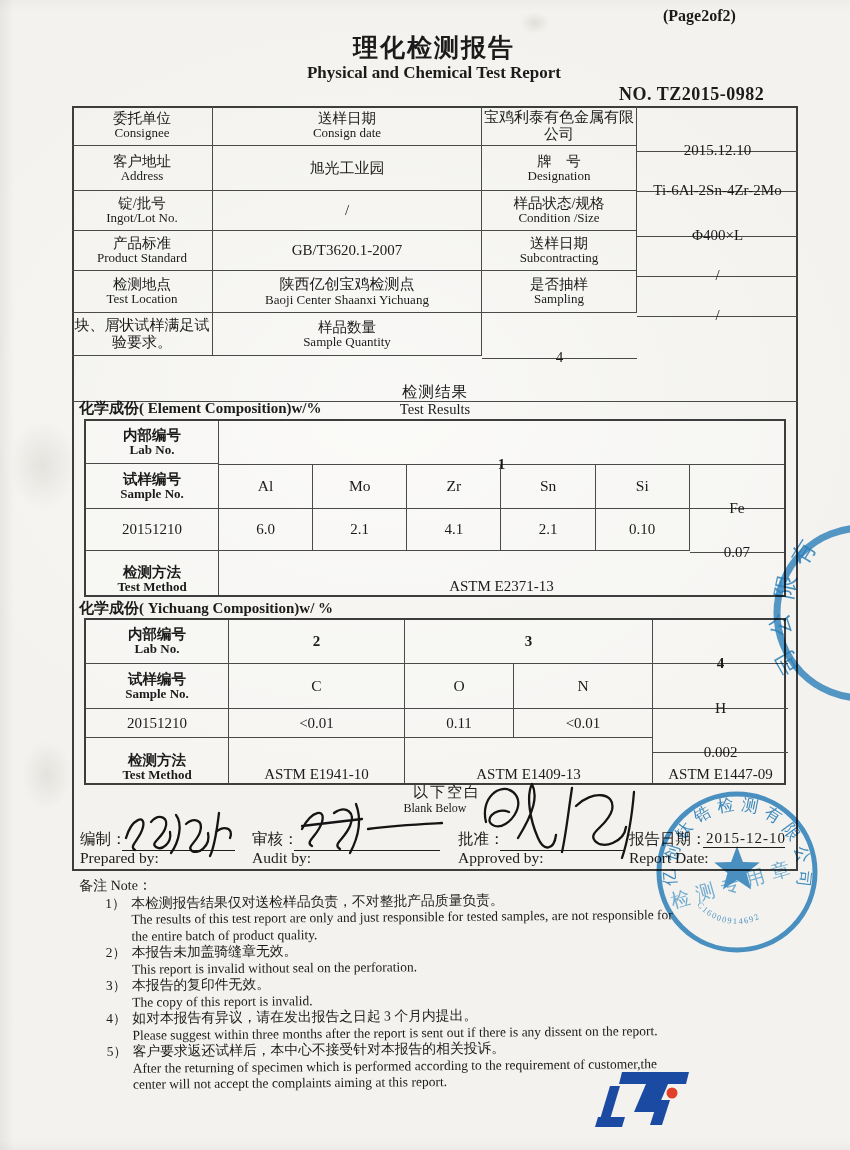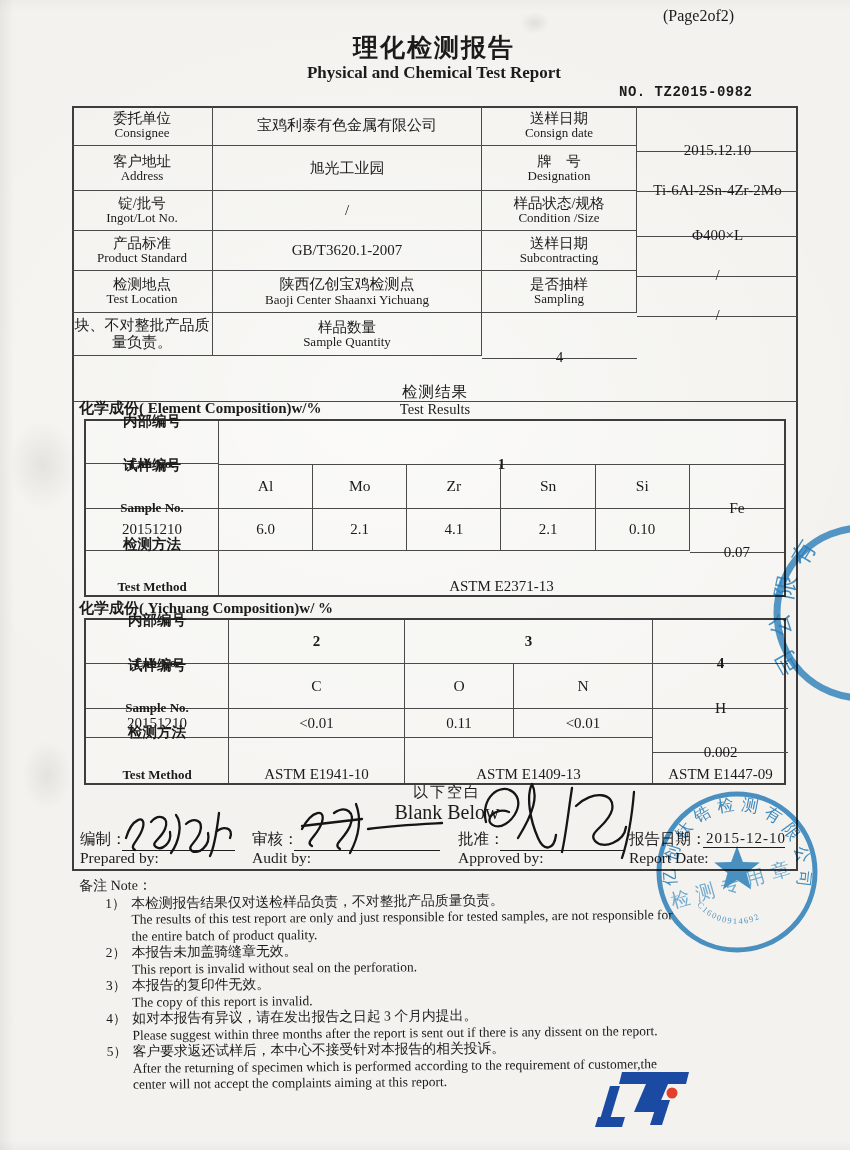--- a/index.html
+++ b/index.html
@@ -13,24 +13,24 @@
   
   .paper-shade{left:0;top:0;width:850px;height:1150px;
     background:
       linear-gradient(90deg, rgba(120,120,115,.10), rgba(120,120,115,0) 14px),
       linear-gradient(0deg, rgba(120,120,115,.06), rgba(120,120,115,0) 10px),
       linear-gradient(180deg, rgba(140,140,135,.05), rgba(140,140,135,0) 12px),
       radial-gradient(ellipse 500px 400px at 45% 35%, rgba(255,255,255,.5), rgba(255,255,255,0));
     pointer-events:none;}
   .smudge{border-radius:50%;pointer-events:none;}
   
-  .page-note{left:663px;top:7px;font-size:16px;font-weight:normal;}
+  .page-note{left:663px;top:7px;font-size:16px;font-weight:bold;}
   .title-zh{left:434px;top:31px;transform:translateX(-50%);font-size:25px;font-weight:bold;letter-spacing:2px;white-space:nowrap;}
   .title-en{left:434px;top:63px;transform:translateX(-50%);font-size:17px;font-weight:bold;white-space:nowrap;}
-  .report-no{left:619px;top:84px;font-size:14px;font-weight:bold;letter-spacing:.5px;white-space:nowrap;font-family:Liberation Mono, monospace;}
+  .report-no{left:619px;top:84px;font-size:18px;font-weight:bold;letter-spacing:.5px;white-space:nowrap;}
   
   .outer-frame{left:72px;top:106px;width:726px;height:765px;border:2px solid #3d3d3d;box-sizing:border-box;}
   
   .info-grid{left:72px;top:106px;display:grid;
     grid-template-columns:141px 269px 155px 161px;
     grid-template-rows:40px 45px 40px 40px 42px 43px 40px;}
   .cell{border-right:1px solid #4a4a4a;border-bottom:1px solid #4a4a4a;
     display:flex;flex-direction:column;align-items:center;justify-content:center;
     text-align:center;line-height:1.12;box-sizing:border-box;padding:1px 2px;}
   .cell.nbr{border-right:none;margin-top:43px;}
@@ -41,29 +41,29 @@
   .span4{grid-column:1 / span 4;align-items:center;}
   
   .sec-zh{font-size:15.5px;letter-spacing:1px;}
   .sec-en{font-size:14.5px;}
   
   .comp-heading{font-size:15px;font-weight:bold;white-space:nowrap;}
   
   .inner{box-sizing:border-box;border:2px solid #3d3d3d;display:grid;background:rgba(255,255,255,.25);}
   .t1{left:84px;top:419px;width:702px;grid-template-columns:133px repeat(6,1fr);grid-template-rows:43px 45px 42px 44px;}
   .t2{left:84px;top:618px;width:702px;grid-template-columns:143px 176px 109px 139px 135px;grid-template-rows:44px 45px 29px 45px;}
-  .inner .cell{padding:0 2px;gap:28px;}
+  .inner .cell{padding:0 2px;}
   .bold{font-weight:bold;}
   .sym{font-size:15.5px;}
   .sp6{grid-column:span 6;}
   .sp2{grid-column:span 2;}
   .nb{border-bottom:none;justify-content:flex-end;}
   
   .blank-zh{left:447px;top:783px;transform:translateX(-50%);font-size:15px;letter-spacing:2px;white-space:nowrap;}
-  .blank-en{left:435px;top:801px;transform:translateX(-50%);font-size:20px;white-space:nowrap;margin-left:12px;}
+  .blank-en{left:435px;top:801px;transform:translateX(-50%);font-size:12px;white-space:nowrap;}
   .sigzh{top:829px;font-size:15.5px;white-space:nowrap;}
   .sigen{top:849px;font-size:15.5px;white-space:nowrap;}
   .sigline{height:0;border-bottom:1.5px solid #1d1d1d;top:850px;}
   .datev{left:706px;top:830px;font-size:15px;letter-spacing:1px;white-space:nowrap;}
   svg.sig{overflow:visible;}
   svg.sig path{fill:none;stroke:#151515;stroke-width:2.3;stroke-linecap:round;stroke-linejoin:round;}
   
   .notes{left:80px;top:875px;width:748px;transform:rotate(-0.5deg);font-size:13.5px;line-height:16.5px;}
   .notes .head{font-size:14px;margin-bottom:1px;}
   .note-item{position:relative;padding-left:52px;}
@@ -89,26 +89,26 @@
 
 <div class="abs outer-frame"></div>
 
 <div class="abs info-grid">
 
   <div class="cell">
       <span class="lzh">委托单位</span>
       <span class="len">Consignee</span>
     </div>
   <div class="cell">
-      <span class="val">宝鸡利泰有色金属有限公司</span>
-    </div>
-  <div class="cell">
       <span class="lzh">送样日期</span>
       <span class="len">Consign date</span>
     </div>
+  <div class="cell">
+      <span class="val">宝鸡利泰有色金属有限公司</span>
+    </div>
   <div class="cell nbr">
       <span class="val">2015.12.10</span>
     </div>
 
   <div class="cell">
       <span class="lzh">客户地址</span>
       <span class="len">Address</span>
     </div>
   <div class="cell">
       <span class="val">旭光工业园</span>
@@ -161,21 +161,21 @@
     </div>
   <div class="cell">
       <span class="lzh">是否抽样</span>
       <span class="len">Sampling</span>
     </div>
   <div class="cell nbr">
       <span class="val">/</span>
     </div>
 
   <div class="cell">
-      <span class="val">块、不对整批产品质量负责。</span>
+      <span class="val">块、屑状试样满足试验要求。</span>
     </div>
   <div class="cell">
       <span class="lzh">样品数量</span>
       <span class="len">Sample Quantity</span>
     </div>
   <div class="cell nbr">
       <span class="val">4</span>
     </div>
 
   <div class="cell nbr span4">

